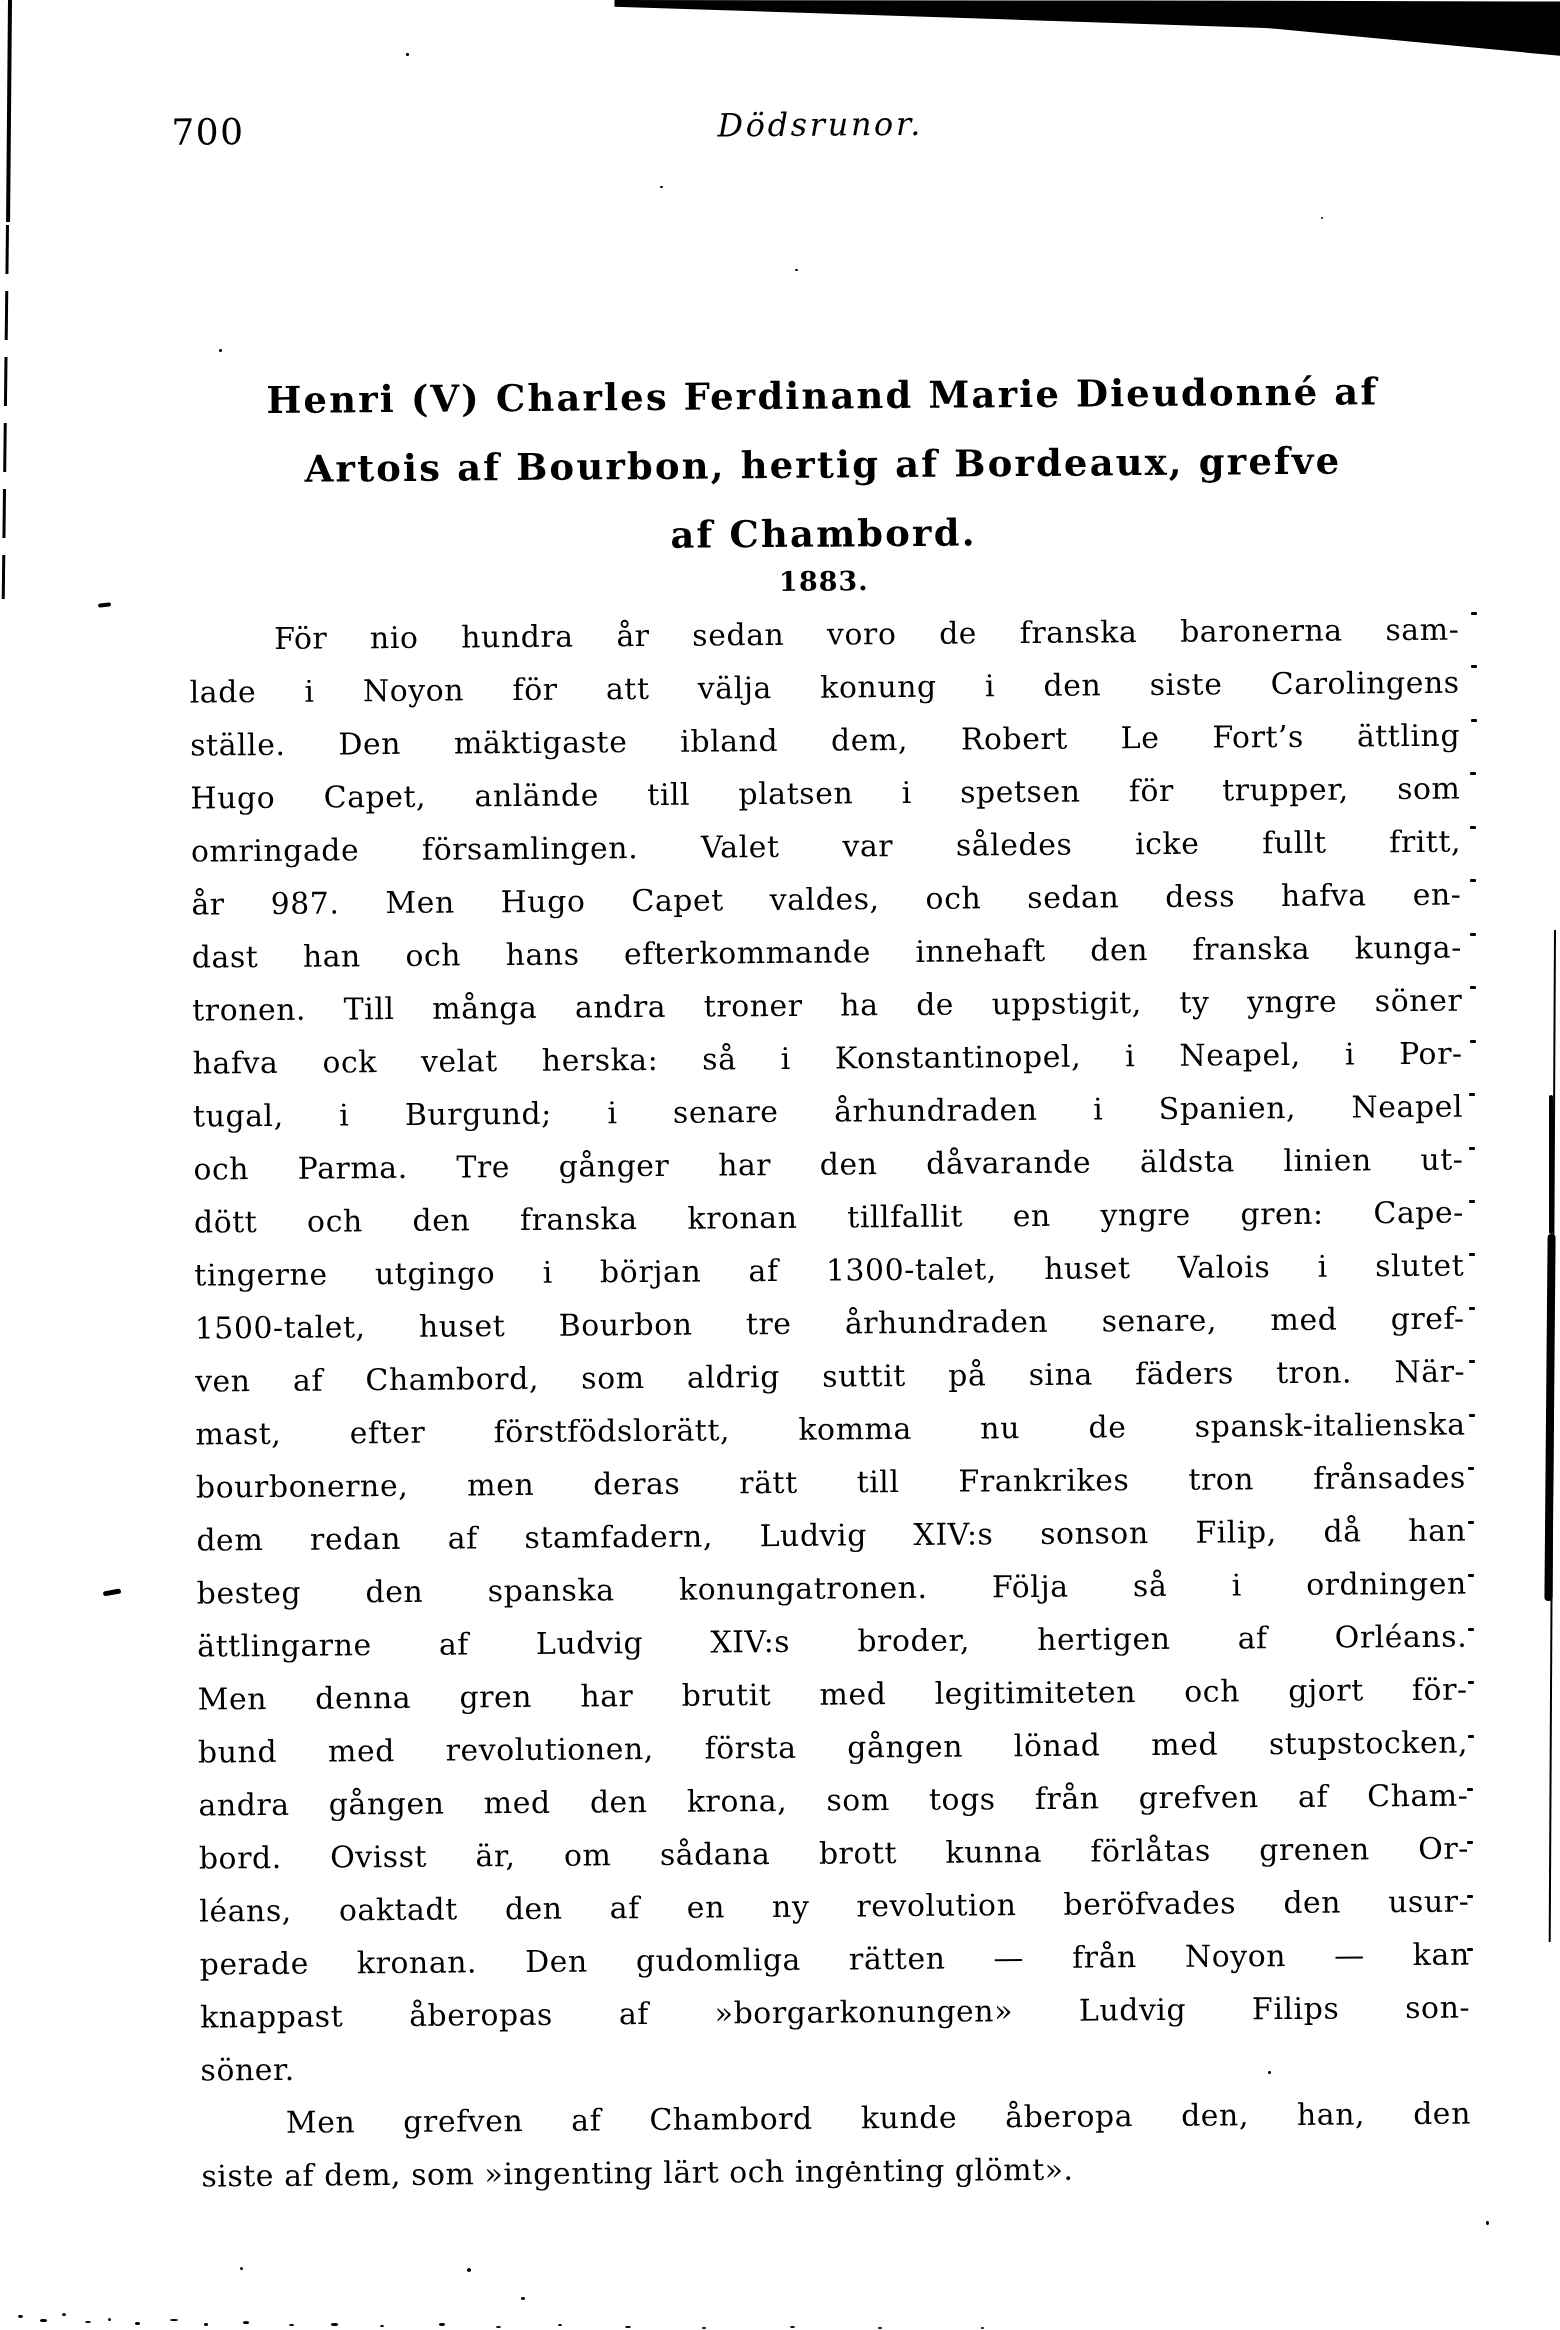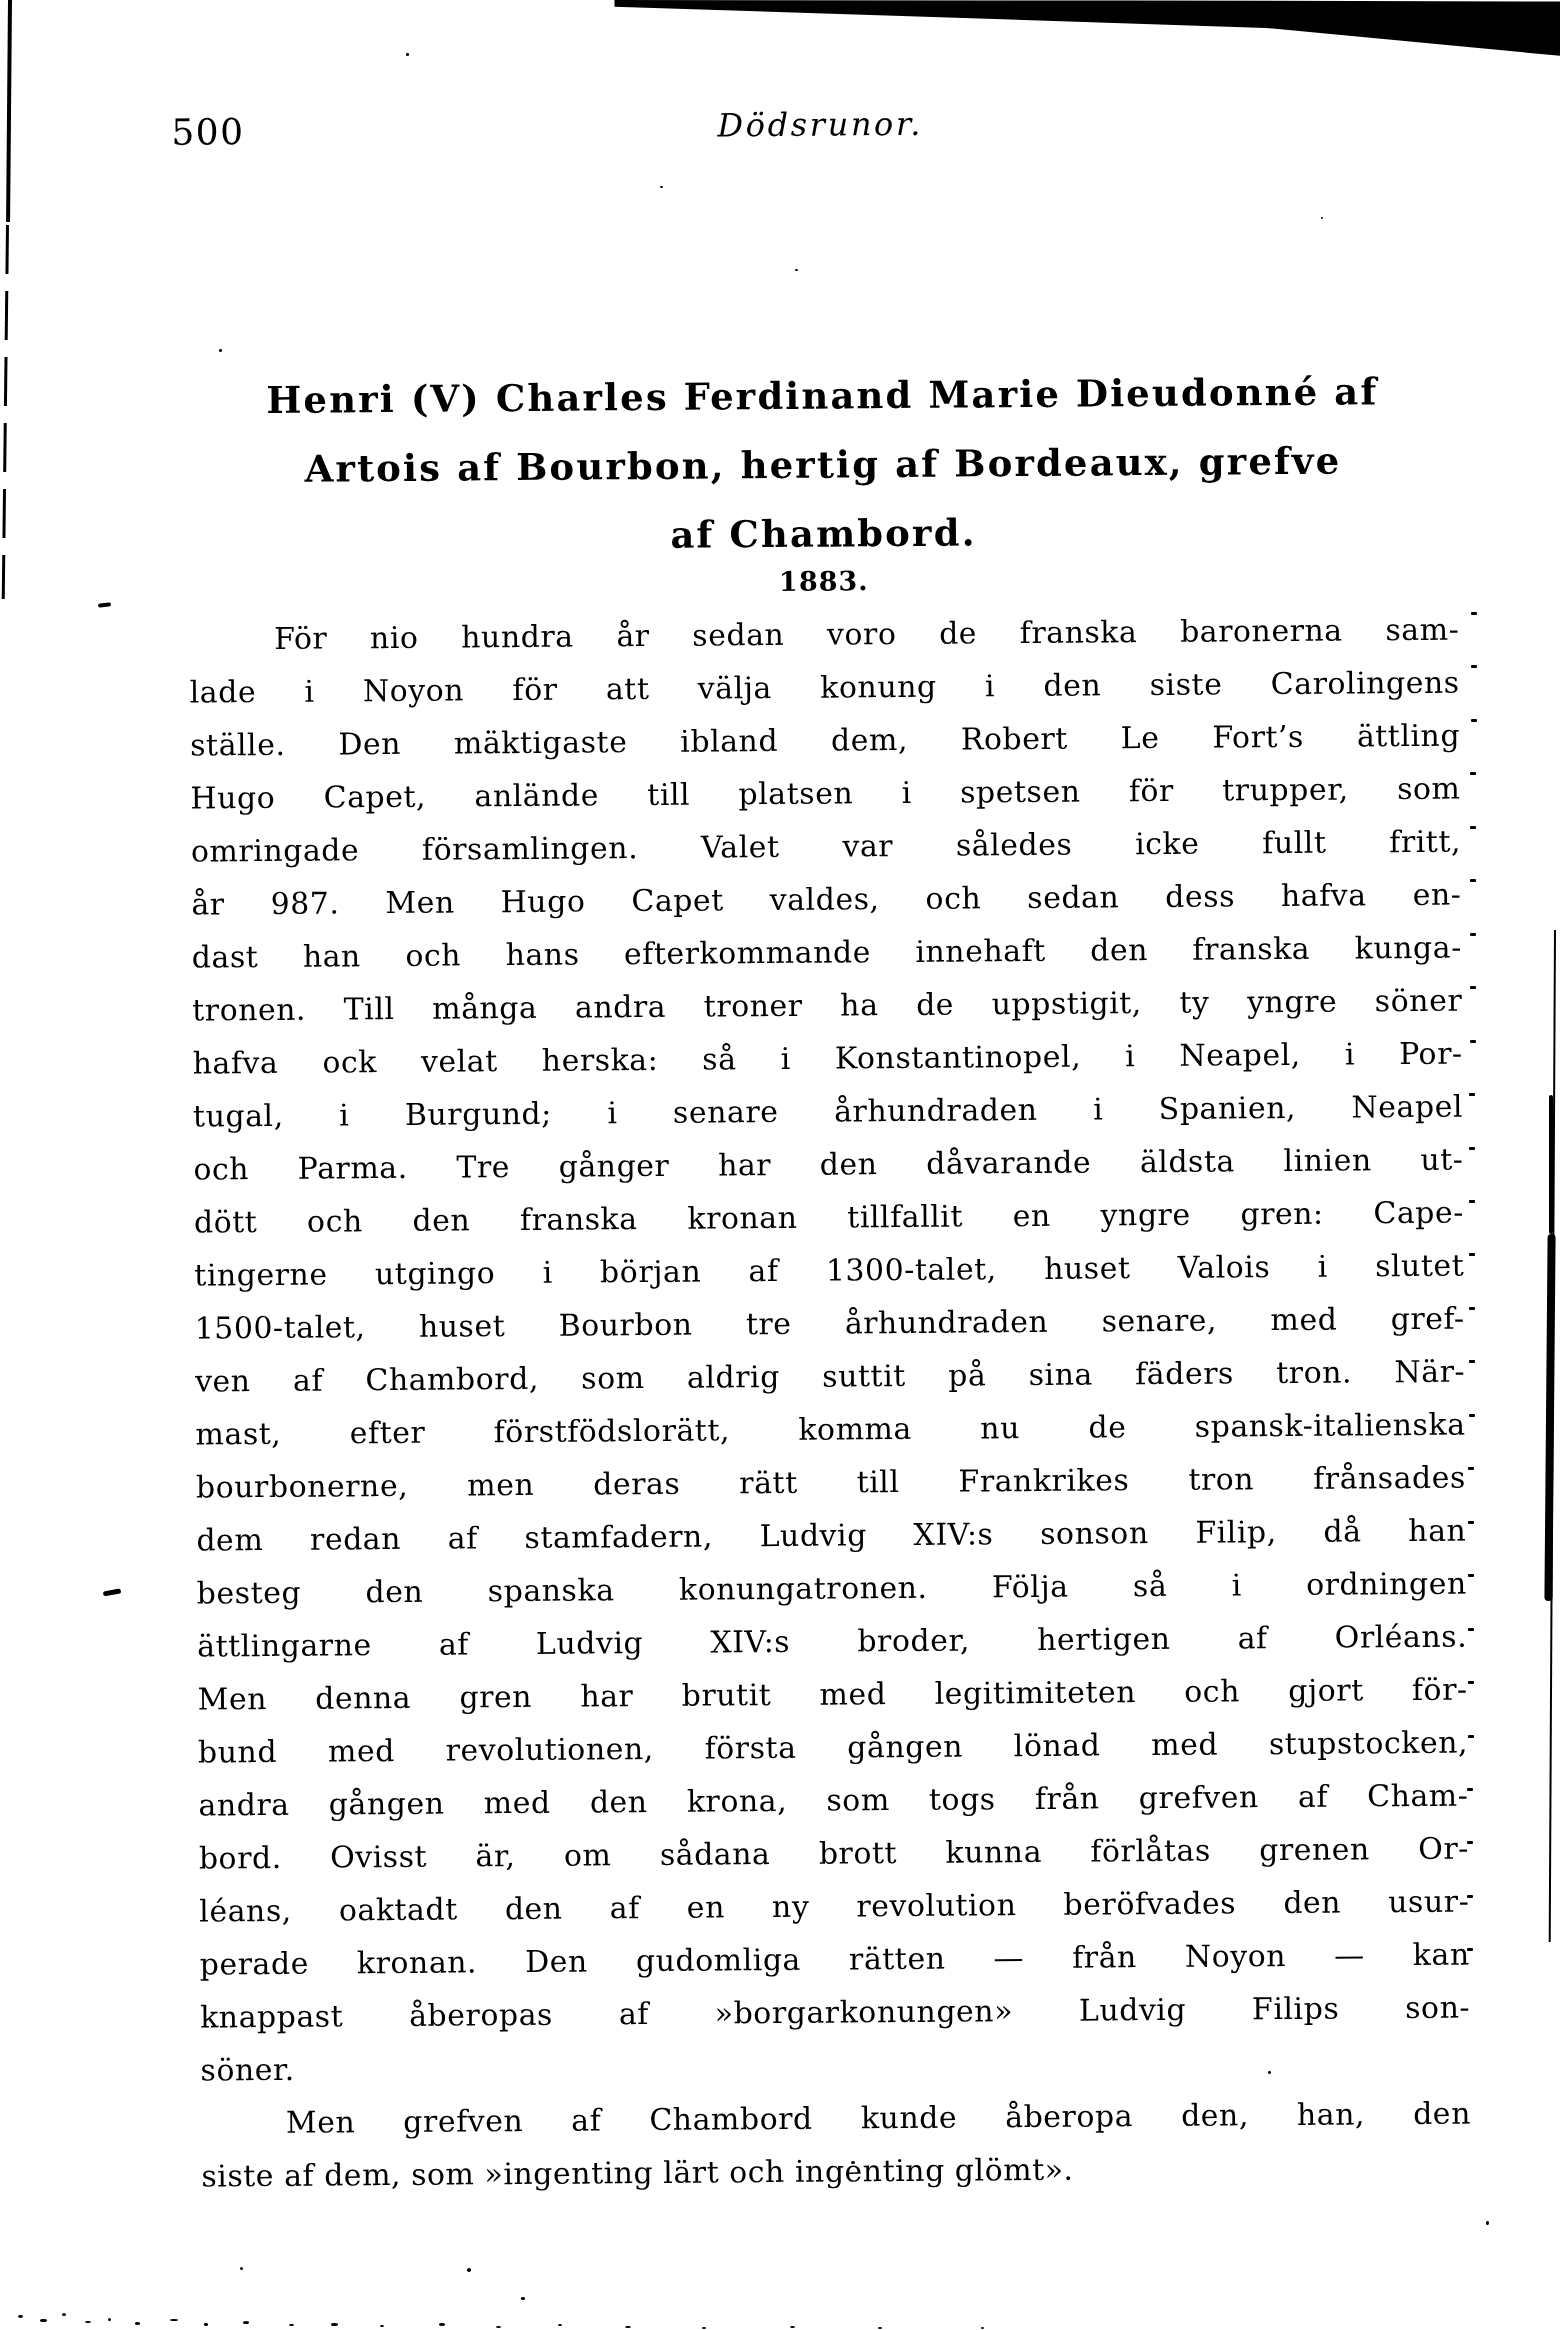--- a/index.html
+++ b/index.html
@@ -144,21 +144,21 @@
     <div class="speck" style="left: 240px; top: 2267px; width: 3.1px; height: 3.1px;"></div>
     <div class="speck" style="left: 521px; top: 2297px; width: 3.6px; height: 2.6px;"></div>
     <div class="speck" style="left: 219px; top: 349px; width: 3.1px; height: 2.6px;"></div>
     <div class="speck" style="left: 406px; top: 53px; width: 2.6px; height: 2.6px;"></div>
     <div class="speck" style="left: 660px; top: 186px; width: 2.6px; height: 2.1px;"></div>
     <div class="speck" style="left: 1321px; top: 217px; width: 2.1px; height: 2.1px;"></div>
     <div class="speck" style="left: 795px; top: 269px; width: 2.6px; height: 2.1px;"></div>
   </div>
 
 <div class="content">
-  <div class="pagenum">500</div>
+  <div class="pagenum">700</div>
   <div class="running-header">Dödsrunor.</div>
 
   <div class="title-block">
     <div class="title-line">Henri (V) Charles Ferdinand Marie Dieudonné af</div>
     <div class="title-line">Artois af Bourbon, hertig af Bordeaux, grefve</div>
     <div class="title-line">af Chambord.</div>
   </div>
 
   <div class="year">1883.</div>
 

